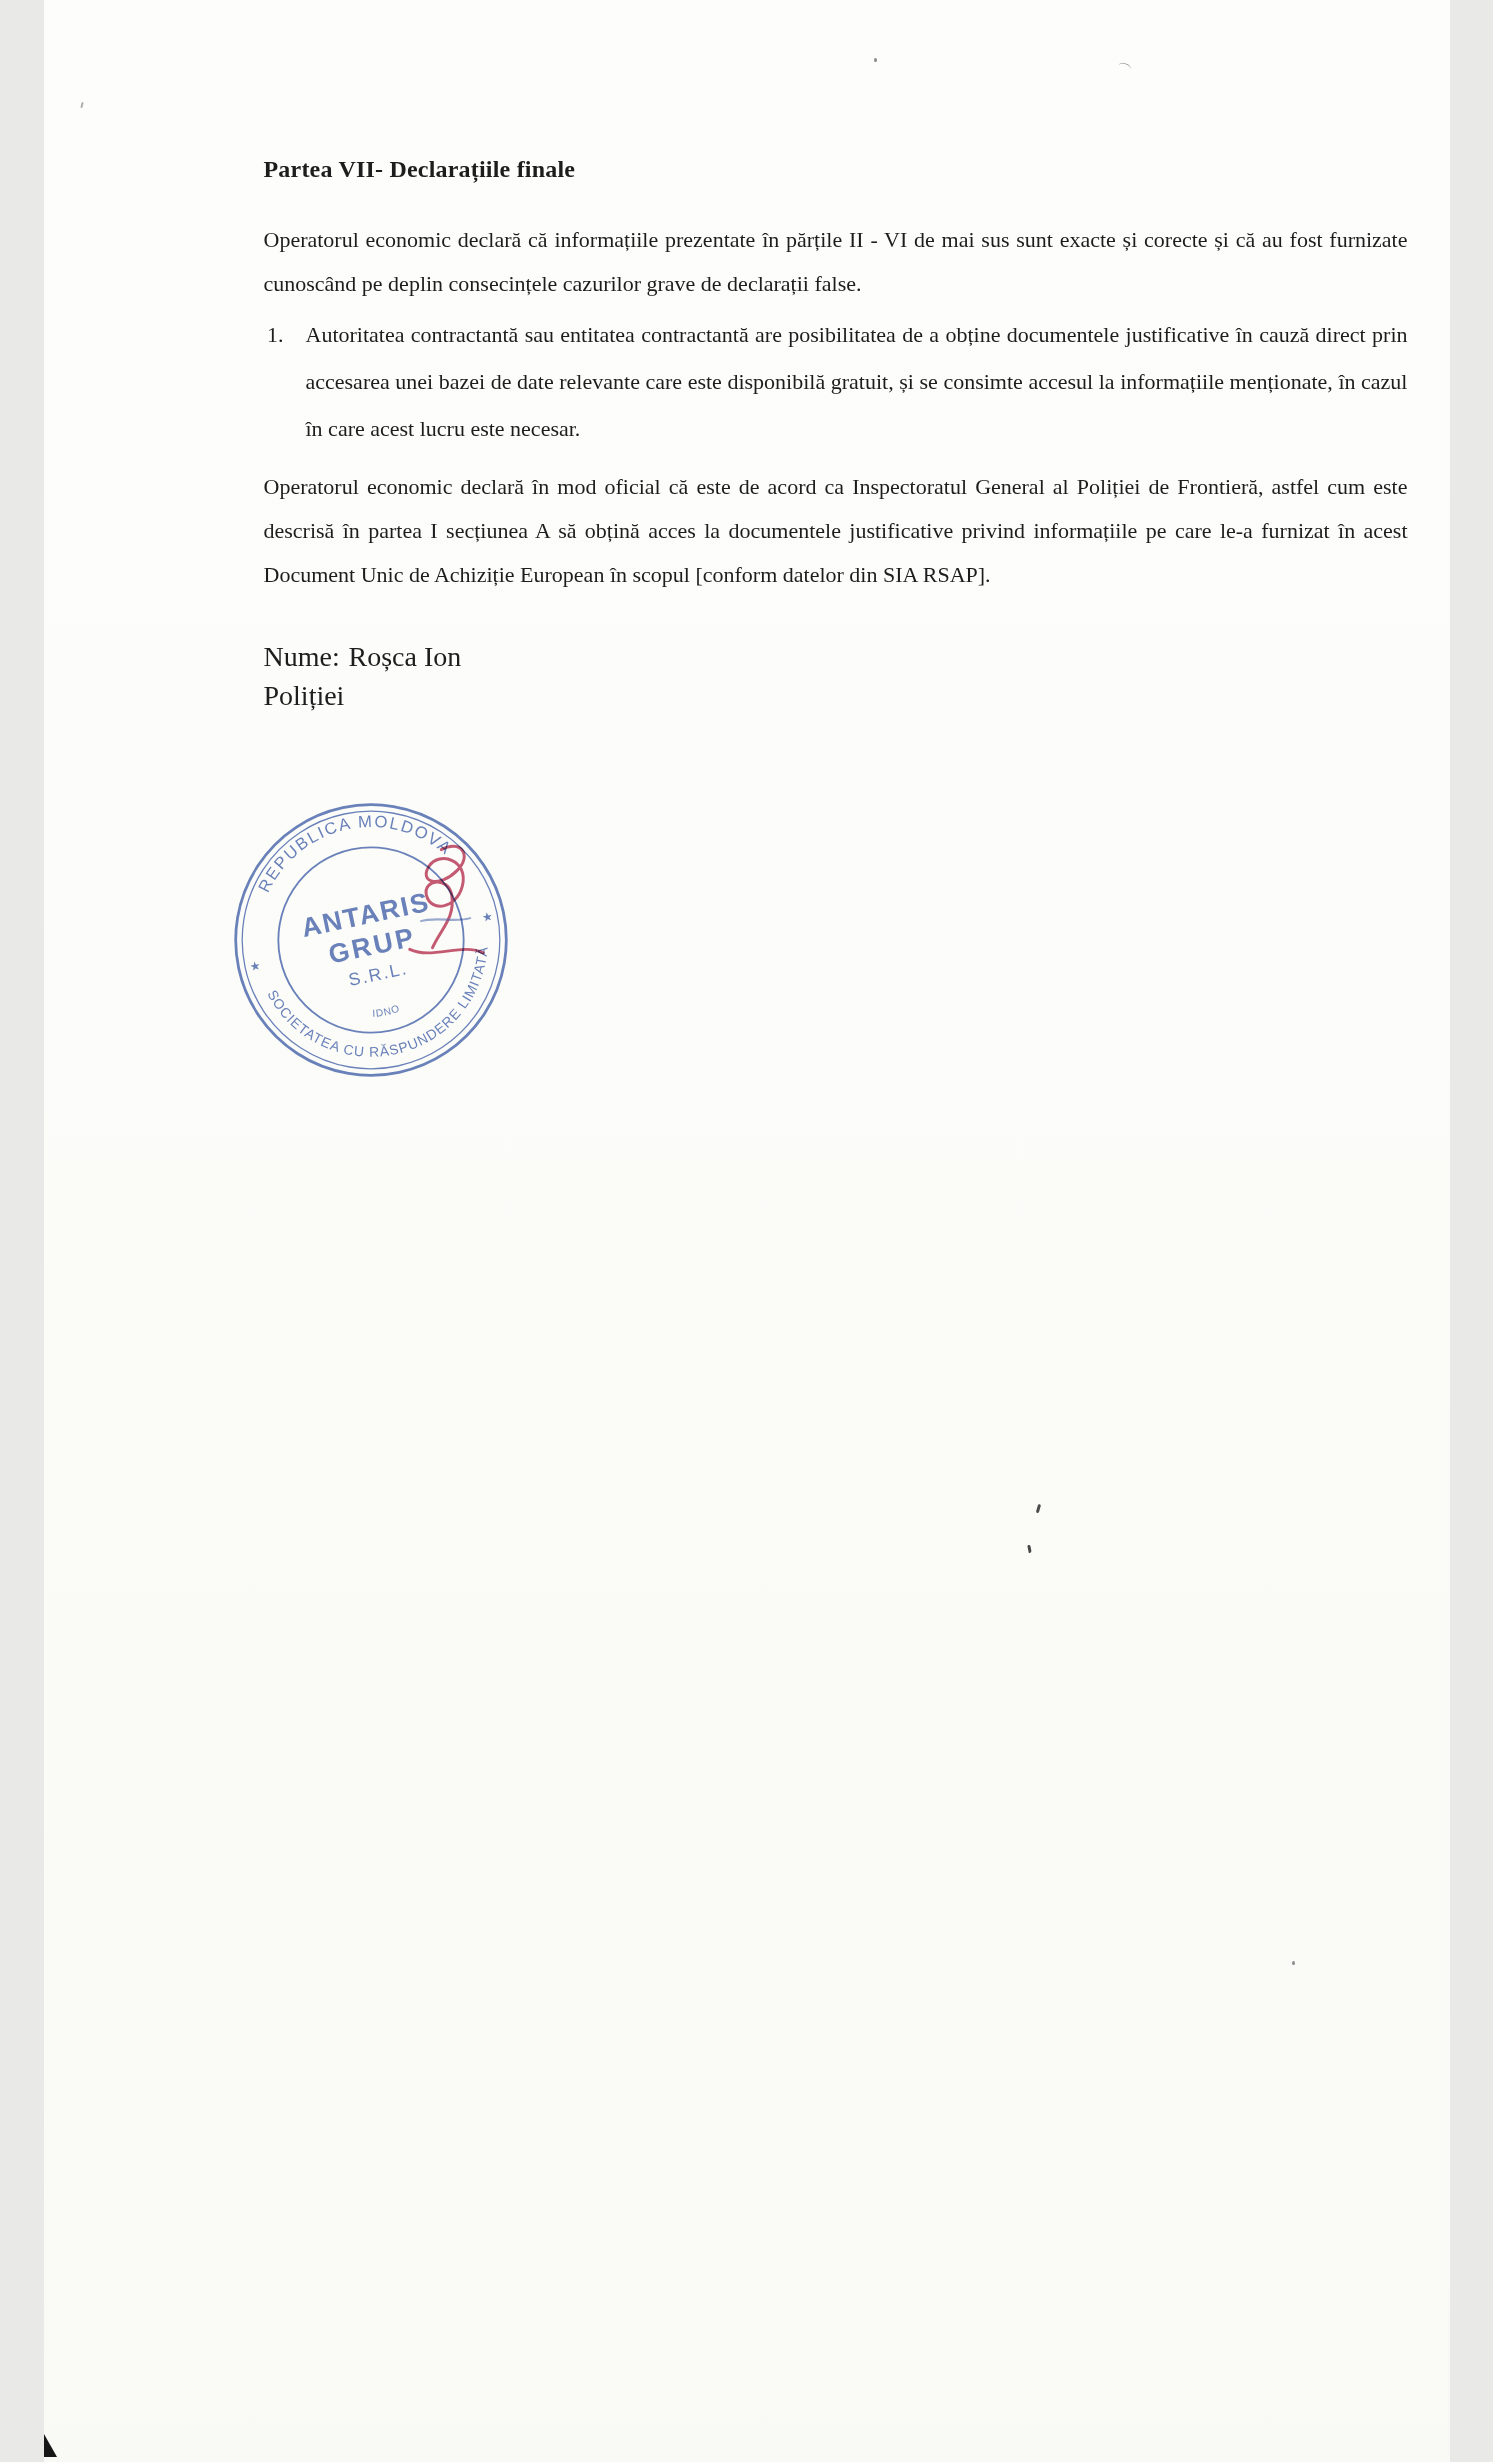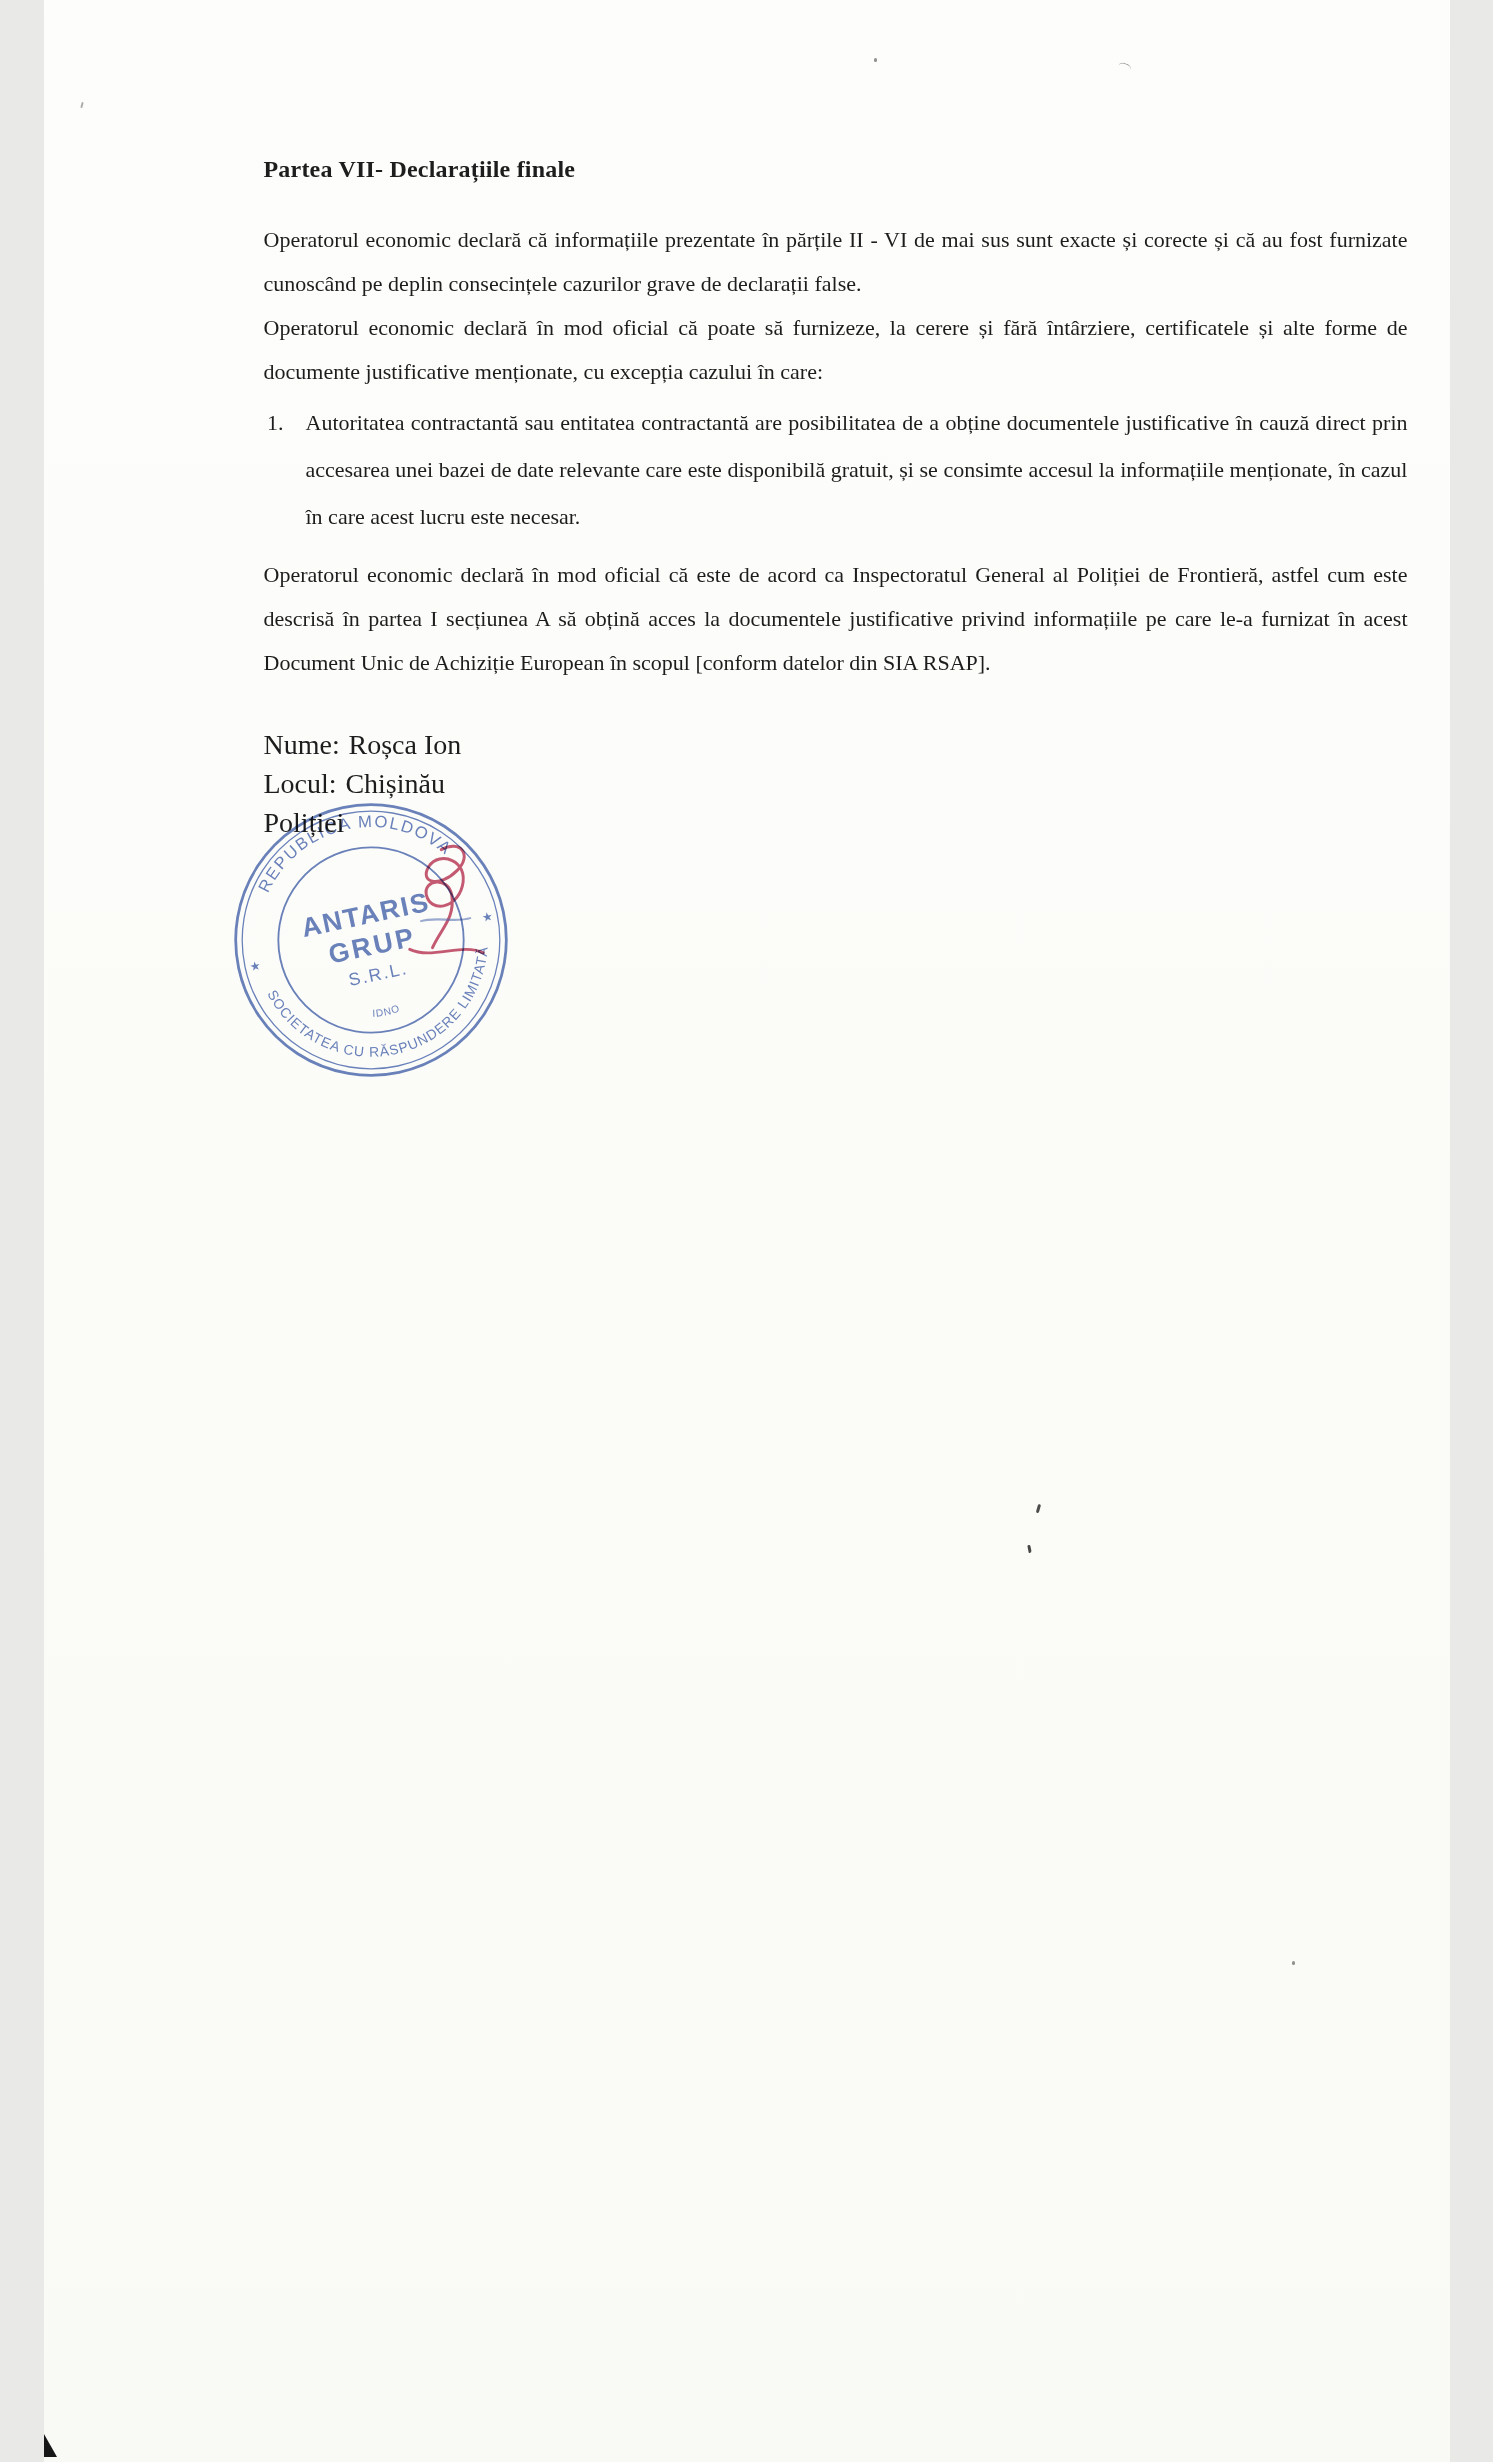--- a/index.html
+++ b/index.html
@@ -58,37 +58,33 @@
 </head>
 <body>
 
 <div class="page">
 
   <div class="content">
 
     <h1 class="title">Partea VII- Declarațiile finale</h1>
 
     <p class="para">Operatorul economic declară că informațiile prezentate în părțile II - VI de mai sus sunt exacte și corecte și că au fost furnizate cunoscând pe deplin consecințele cazurilor grave de declarații false.</p>
-    <p class="para">Operatorul economic declară în mod oficial că poate să furnizeze, la cerere și fără întârziere, certificatele și alte forme de documente justificative menționate, cu excepția cazului în care:</p>
 
     <ol class="list">
       <li class="list-item">
         <span class="list-num">1.</span>
         <span class="list-text">Autoritatea contractantă sau entitatea contractantă are posibilitatea de a obține documentele justificative în cauză direct prin accesarea unei bazei de date relevante care este disponibilă gratuit, și se consimte accesul la informațiile menționate, în cazul în care acest lucru este necesar.</span>
       </li>
     </ol>
 
     <p class="para para-acord">Operatorul economic declară în mod oficial că este de acord ca Inspectoratul General al Poliției de Frontieră, astfel cum este descrisă în partea I secțiunea A să obțină acces la documentele justificative privind informațiile pe care le-a furnizat în acest Document Unic de Achiziție European în scopul [conform datelor din SIA RSAP].</p>
 
     <div class="sig-block">
       <div class="sig-row">
         <span class="sig-label">Nume:</span><span class="sig-value">Roșca Ion</span>
-      </div>
-      <div class="sig-row">
-        <span class="sig-label">Locul:</span><span class="sig-value">Chișinău</span>
       </div>
       <div class="sig-row">
         <span class="sig-label">Poliției</span>
       </div>
     </div>
   </div>
 
   <div class="stamp">
     <svg viewBox="0 0 300 300" xmlns="http://www.w3.org/2000/svg">
       <defs>

